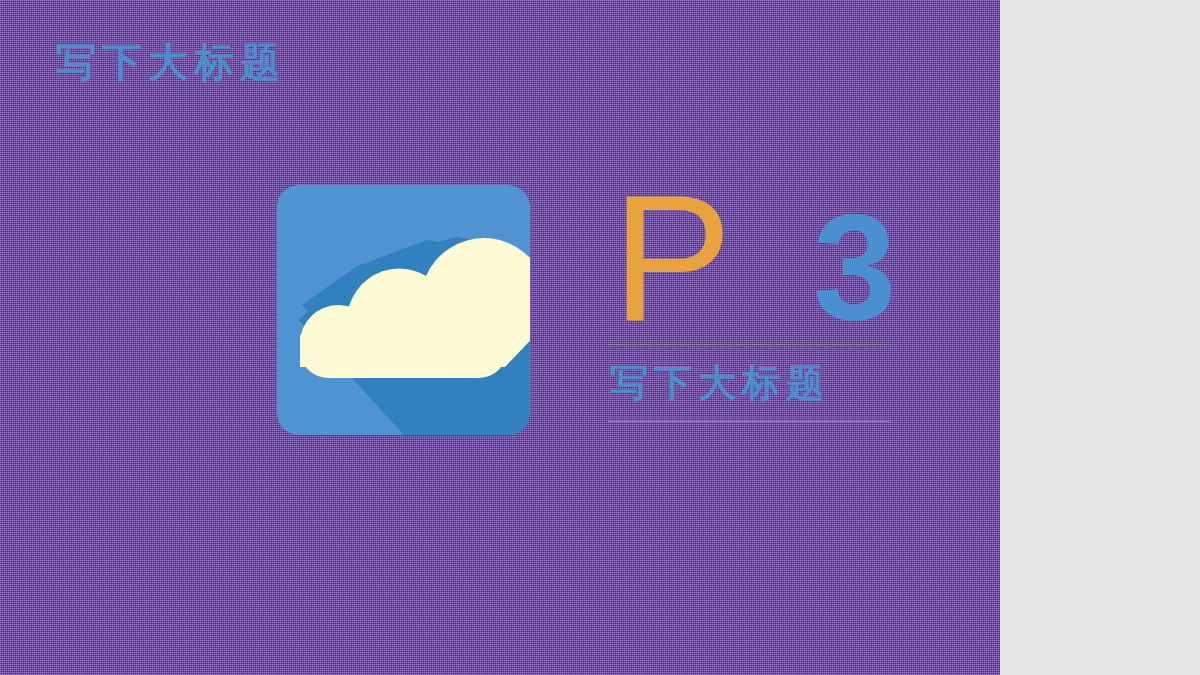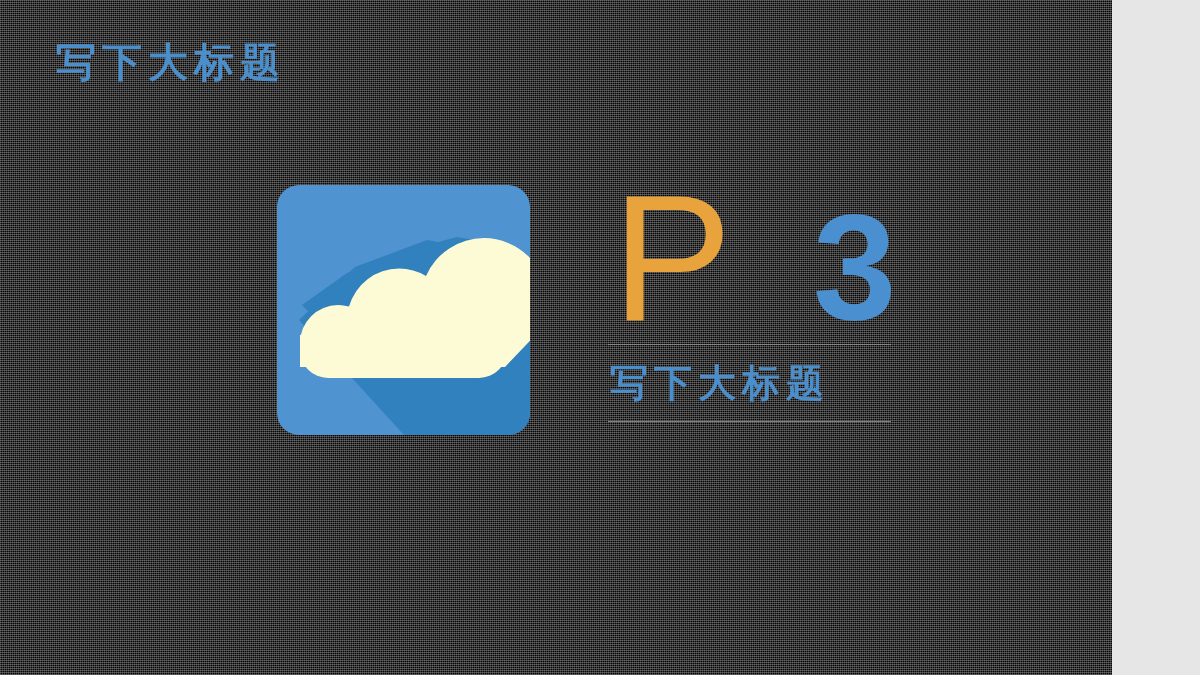--- a/index.html
+++ b/index.html
@@ -9,23 +9,23 @@
   body {
     width: 1200px;
     height: 675px;
     overflow: hidden;
     font-family: "Liberation Sans", sans-serif;
     background: #e6e6e6;
   }
 
   #slide {
     position: relative;
-    width: 1112px;
+    width: 1000px;
     height: 675px;
-    background-color: #000000;
+    background-color: #4c1d95;
     overflow: hidden;
   }
 
   
   #texture {
     position: absolute;
     inset: 0;
     pointer-events: none;
     opacity: 0.55;
     background-image:

